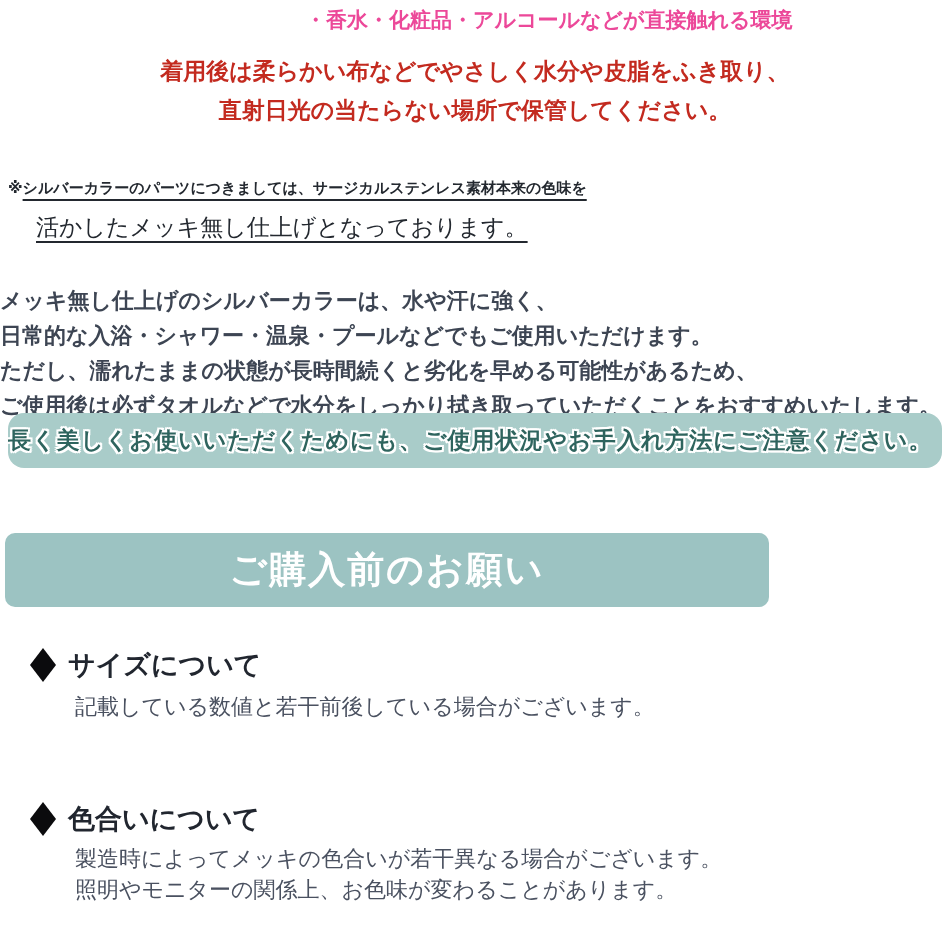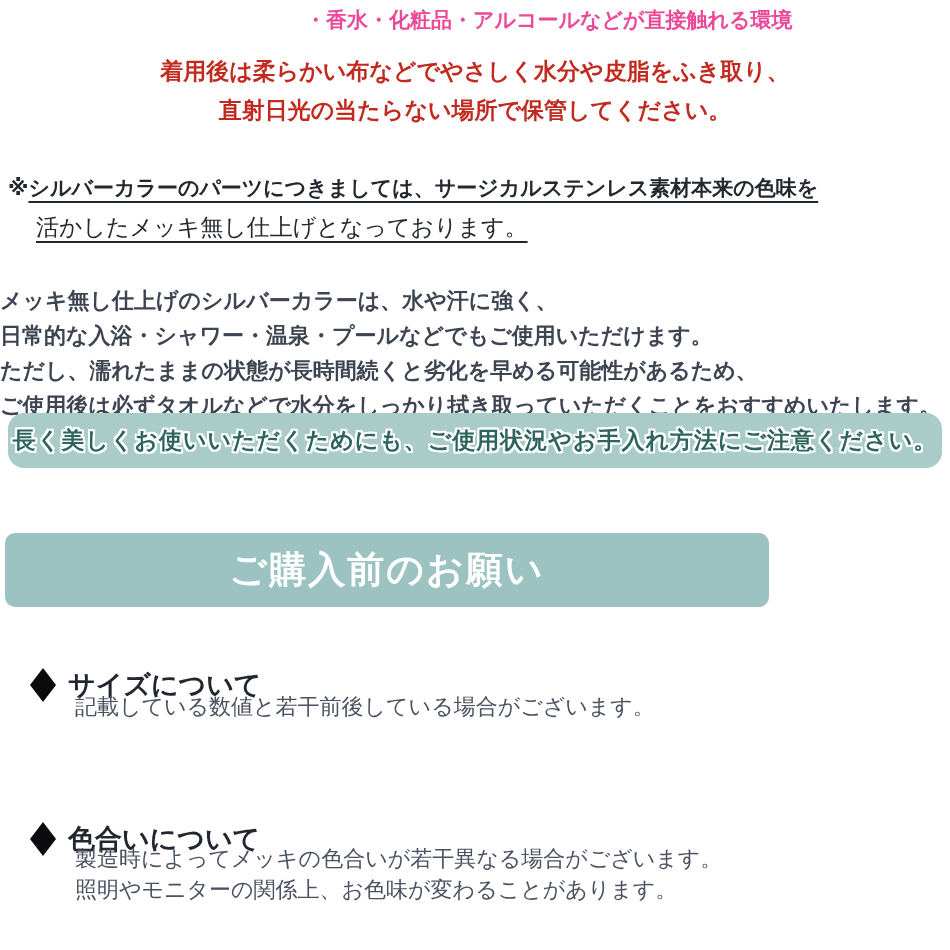--- a/index.html
+++ b/index.html
@@ -23,21 +23,21 @@
 
   
   .warning-block {
     left:0; top:52px; width:950px;
     text-align:center;
     font-size:23px; font-weight:bold; color:#c32a1f;
     line-height:39px; white-space:nowrap;
   }
 
   
-  .silver-line1 { left:8px; top:172px; font-size:21px; font-weight:bold; color:#23282f; line-height:32px; white-space:nowrap; }
+  .silver-line1 { left:8px; top:172px; font-size:15px; font-weight:bold; color:#23282f; line-height:32px; white-space:nowrap; }
   .silver-line2 { left:36px; top:211px; font-size:23px; font-weight:normal; color:#23282f; line-height:32px; white-space:nowrap; }
   .u-line {
     text-decoration:underline;
     text-decoration-thickness:2px;
     text-underline-offset:6px;
     text-decoration-color:#23282f;
   }
   .silver-red {
     left:50px; top:245px;
     font-size:20px; font-weight:bold; color:#b2281f;
@@ -49,21 +49,21 @@
     left:0; top:283px; width:950px;
     text-align:left;
     font-size:22px; font-weight:bold; color:#3d4553;
     line-height:35px; white-space:nowrap;
   }
 
   
   .notice-banner {
     left:8px; top:413px; width:934px; height:55px;
     background:#a9ccc9; border-radius:16px;
-    display:flex; align-items:center; justify-content:center;
+    display:flex; align-items:center; justify-content:flex-start;
   }
   .notice-banner-text {
     font-size:23px; font-weight:bold; color:#2e645e;
     letter-spacing:1px; white-space:nowrap;
     text-shadow:
       -2px -2px 0 #fff, 2px -2px 0 #fff, -2px 2px 0 #fff, 2px 2px 0 #fff,
       -2px 0 0 #fff, 2px 0 0 #fff, 0 -2px 0 #fff, 0 2px 0 #fff;
   }
 
   
@@ -73,21 +73,21 @@
     display:flex; align-items:center; justify-content:center;
   }
   .purchase-banner-text {
     font-size:37px; font-weight:bold; color:#ffffff;
     letter-spacing:2px; white-space:nowrap;
   }
 
   
   .section-heading {
     display:flex; align-items:center; gap:12px;
-    font-size:27px; font-weight:bold; color:#21262f; white-space:nowrap;margin-top:20px;
+    font-size:27px; font-weight:bold; color:#21262f; white-space:nowrap;
   }
   .heading-size  { left:30px; top:647px; }
   .heading-color { left:30px; top:801px; }
   .diamond {
     width:26px; height:34px; background:#0b0b0d; flex:0 0 auto;
     clip-path:polygon(50% 0, 100% 50%, 50% 100%, 0 50%);
   }
   .section-body {
     left:75px;
     font-size:22px; font-weight:normal; color:#4a5160;

